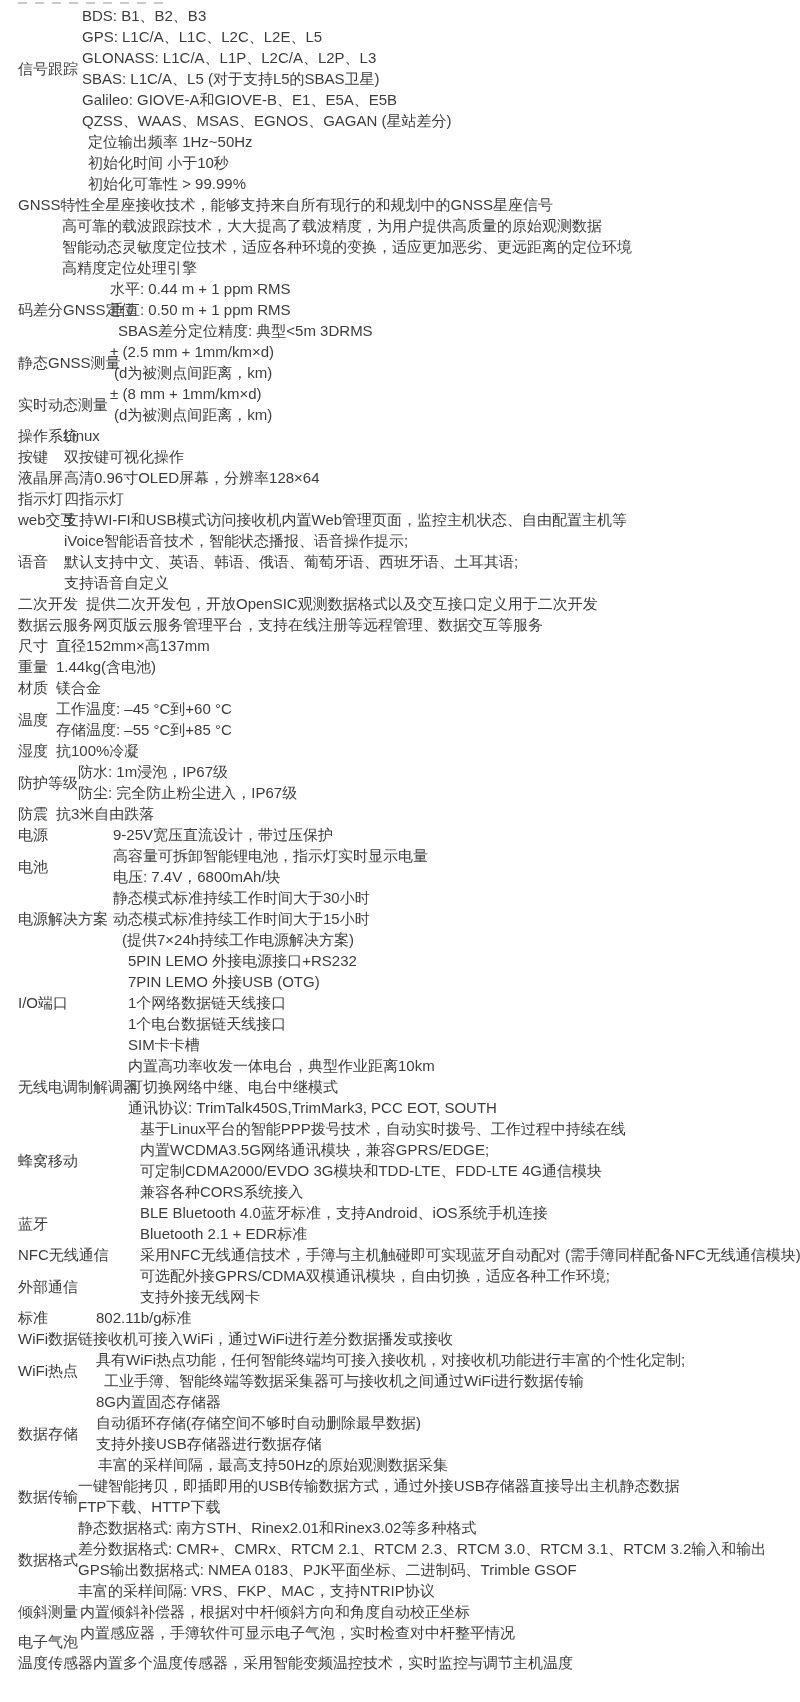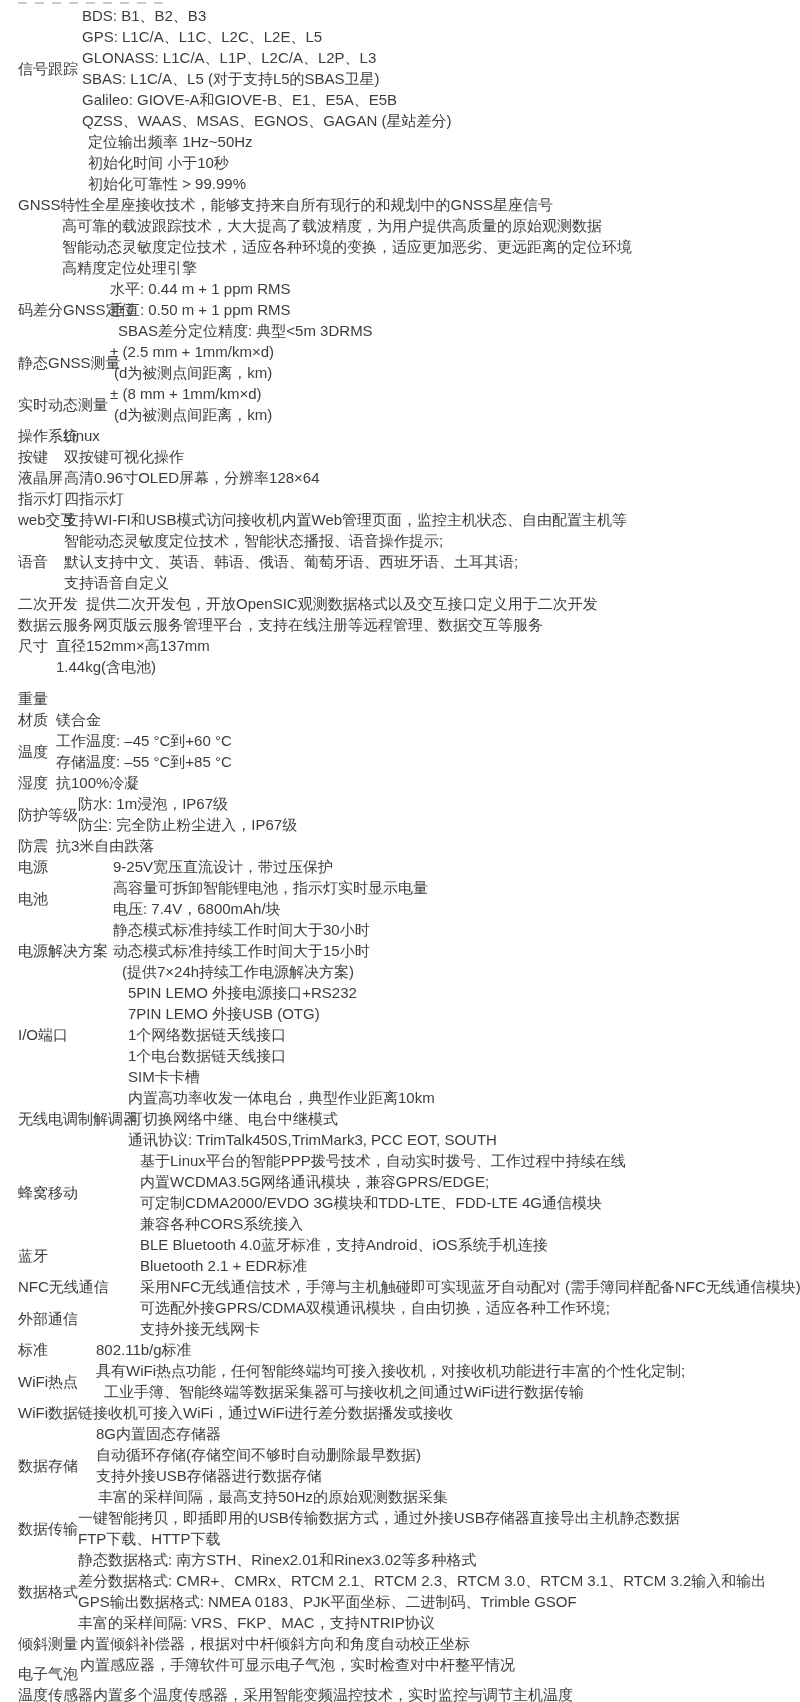--- a/index.html
+++ b/index.html
@@ -115,21 +115,21 @@
     </div>
     <div class="row">
       <div class="lbl" style="width: 46px;">web交互</div>
       <div class="val">
         <div class="line">支持WI-FI和USB模式访问接收机内置Web管理页面，监控主机状态、自由配置主机等</div>
       </div>
     </div>
     <div class="row">
       <div class="lbl" style="width: 46px;">语音</div>
       <div class="val">
-        <div class="line">智能动态灵敏度定位技术，智能状态播报、语音操作提示;</div>
+        <div class="line">iVoice智能语音技术，智能状态播报、语音操作提示;</div>
         <div class="line">默认支持中文、英语、韩语、俄语、葡萄牙语、西班牙语、土耳其语;</div>
         <div class="line">支持语音自定义</div>
       </div>
     </div>
     <div class="row">
       <div class="lbl" style="width: 68px;">二次开发</div>
       <div class="val">
         <div class="line">提供二次开发包，开放OpenSIC观测数据格式以及交互接口定义用于二次开发</div>
       </div>
     </div>
@@ -139,21 +139,21 @@
         <div class="line">网页版云服务管理平台，支持在线注册等远程管理、数据交互等服务</div>
       </div>
     </div>
     <div class="row">
       <div class="lbl" style="width: 38px;">尺寸</div>
       <div class="val">
         <div class="line">直径152mm×高137mm</div>
       </div>
     </div>
     <div class="row">
-      <div class="lbl" style="width: 38px; margin-top: 32px;">重量</div>
+      <div class="lbl" style="width: 38px;">重量</div>
       <div class="val">
         <div class="line">1.44kg(含电池)</div>
       </div>
     </div>
     <div class="row">
       <div class="lbl" style="width: 38px;">材质</div>
       <div class="val">
         <div class="line">镁合金</div>
       </div>
     </div>
@@ -251,30 +251,30 @@
         <div class="line">支持外接无线网卡</div>
       </div>
     </div>
     <div class="row">
       <div class="lbl" style="width: 78px;">标准</div>
       <div class="val">
         <div class="line">802.11b/g标准</div>
       </div>
     </div>
     <div class="row">
+      <div class="lbl inline">WiFi数据链</div>
+      <div class="val">
+        <div class="line">接收机可接入WiFi，通过WiFi进行差分数据播发或接收</div>
+      </div>
+    </div>
+    <div class="row">
       <div class="lbl" style="width: 78px;">WiFi热点</div>
       <div class="val">
         <div class="line">具有WiFi热点功能，任何智能终端均可接入接收机，对接收机功能进行丰富的个性化定制;</div>
         <div class="line" style="padding-left: 8px;">工业手簿、智能终端等数据采集器可与接收机之间通过WiFi进行数据传输</div>
-      </div>
-    </div>
-    <div class="row">
-      <div class="lbl inline">WiFi数据链</div>
-      <div class="val">
-        <div class="line">接收机可接入WiFi，通过WiFi进行差分数据播发或接收</div>
       </div>
     </div>
     <div class="row">
       <div class="lbl" style="width: 78px;">数据存储</div>
       <div class="val">
         <div class="line">8G内置固态存储器</div>
         <div class="line">自动循环存储(存储空间不够时自动删除最早数据)</div>
         <div class="line">支持外接USB存储器进行数据存储</div>
         <div class="line" style="padding-left: 2px;">丰富的采样间隔，最高支持50Hz的原始观测数据采集</div>
       </div>

